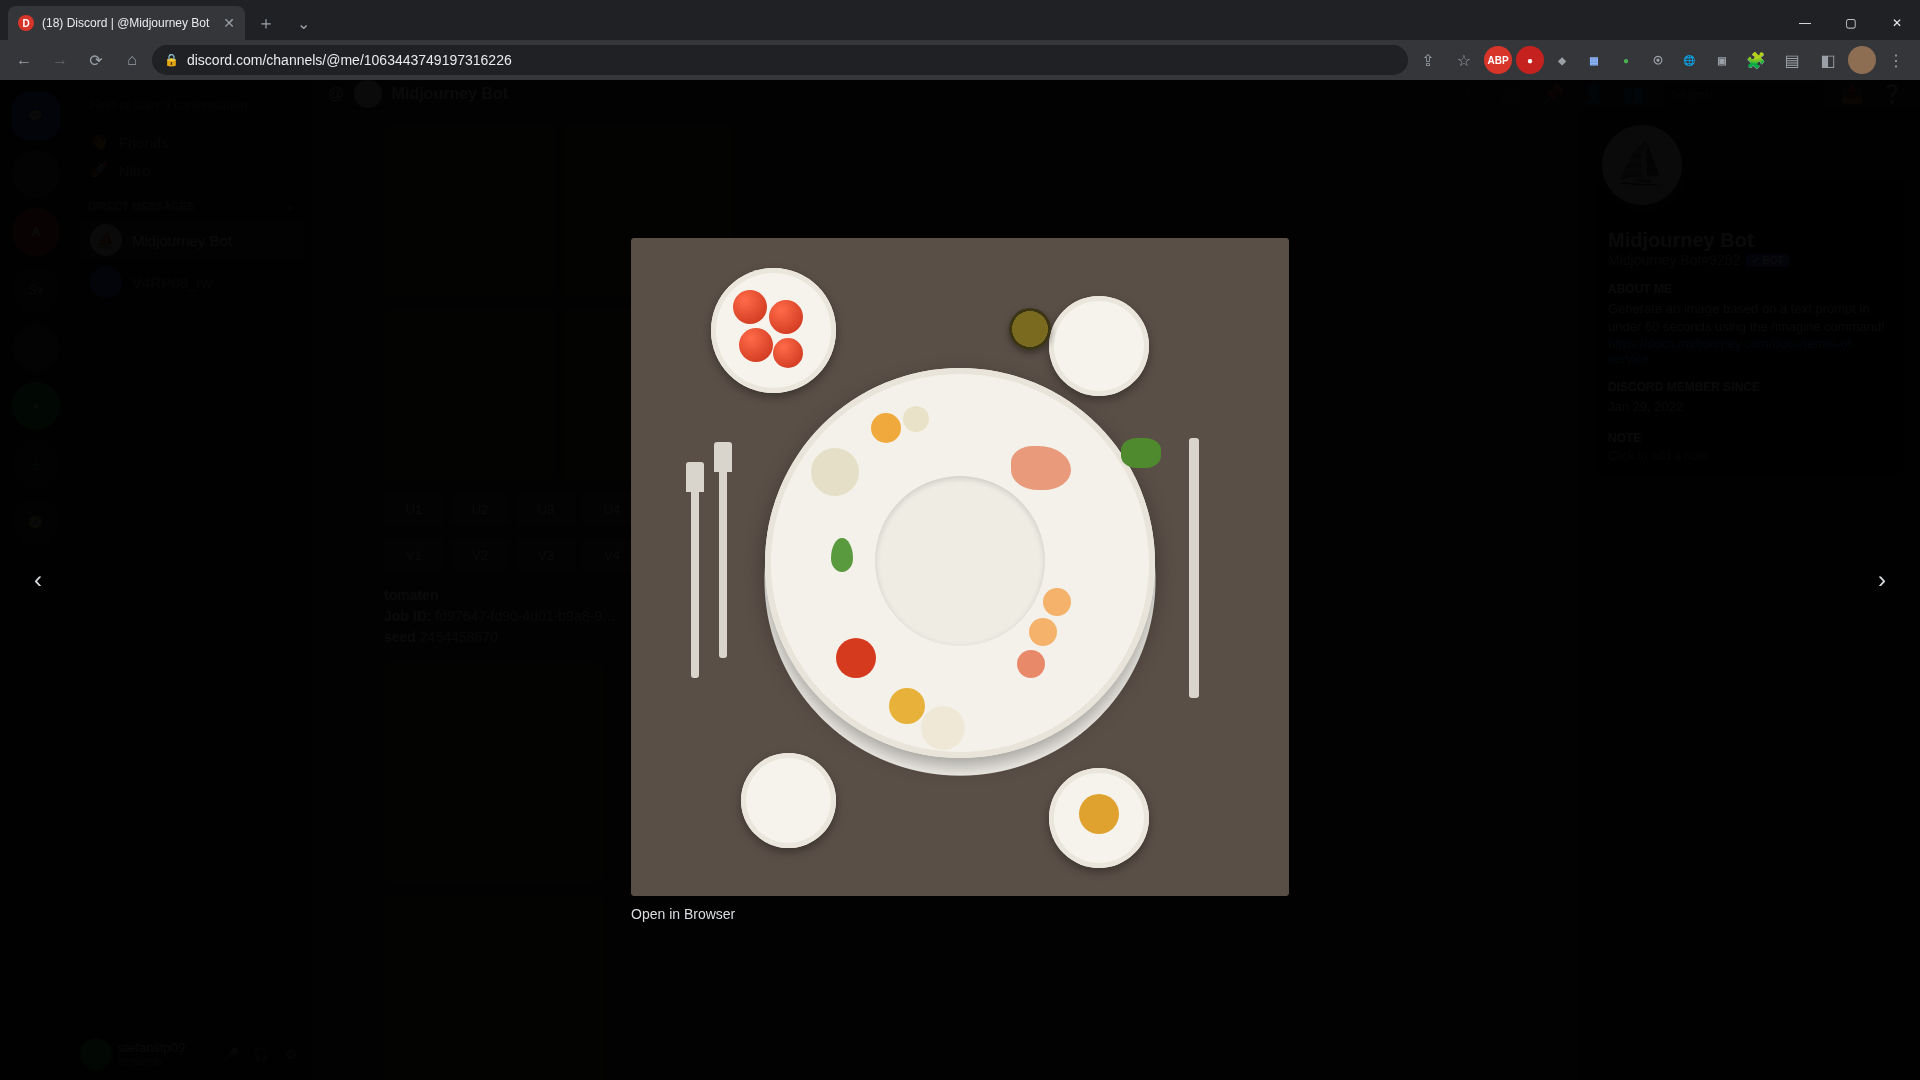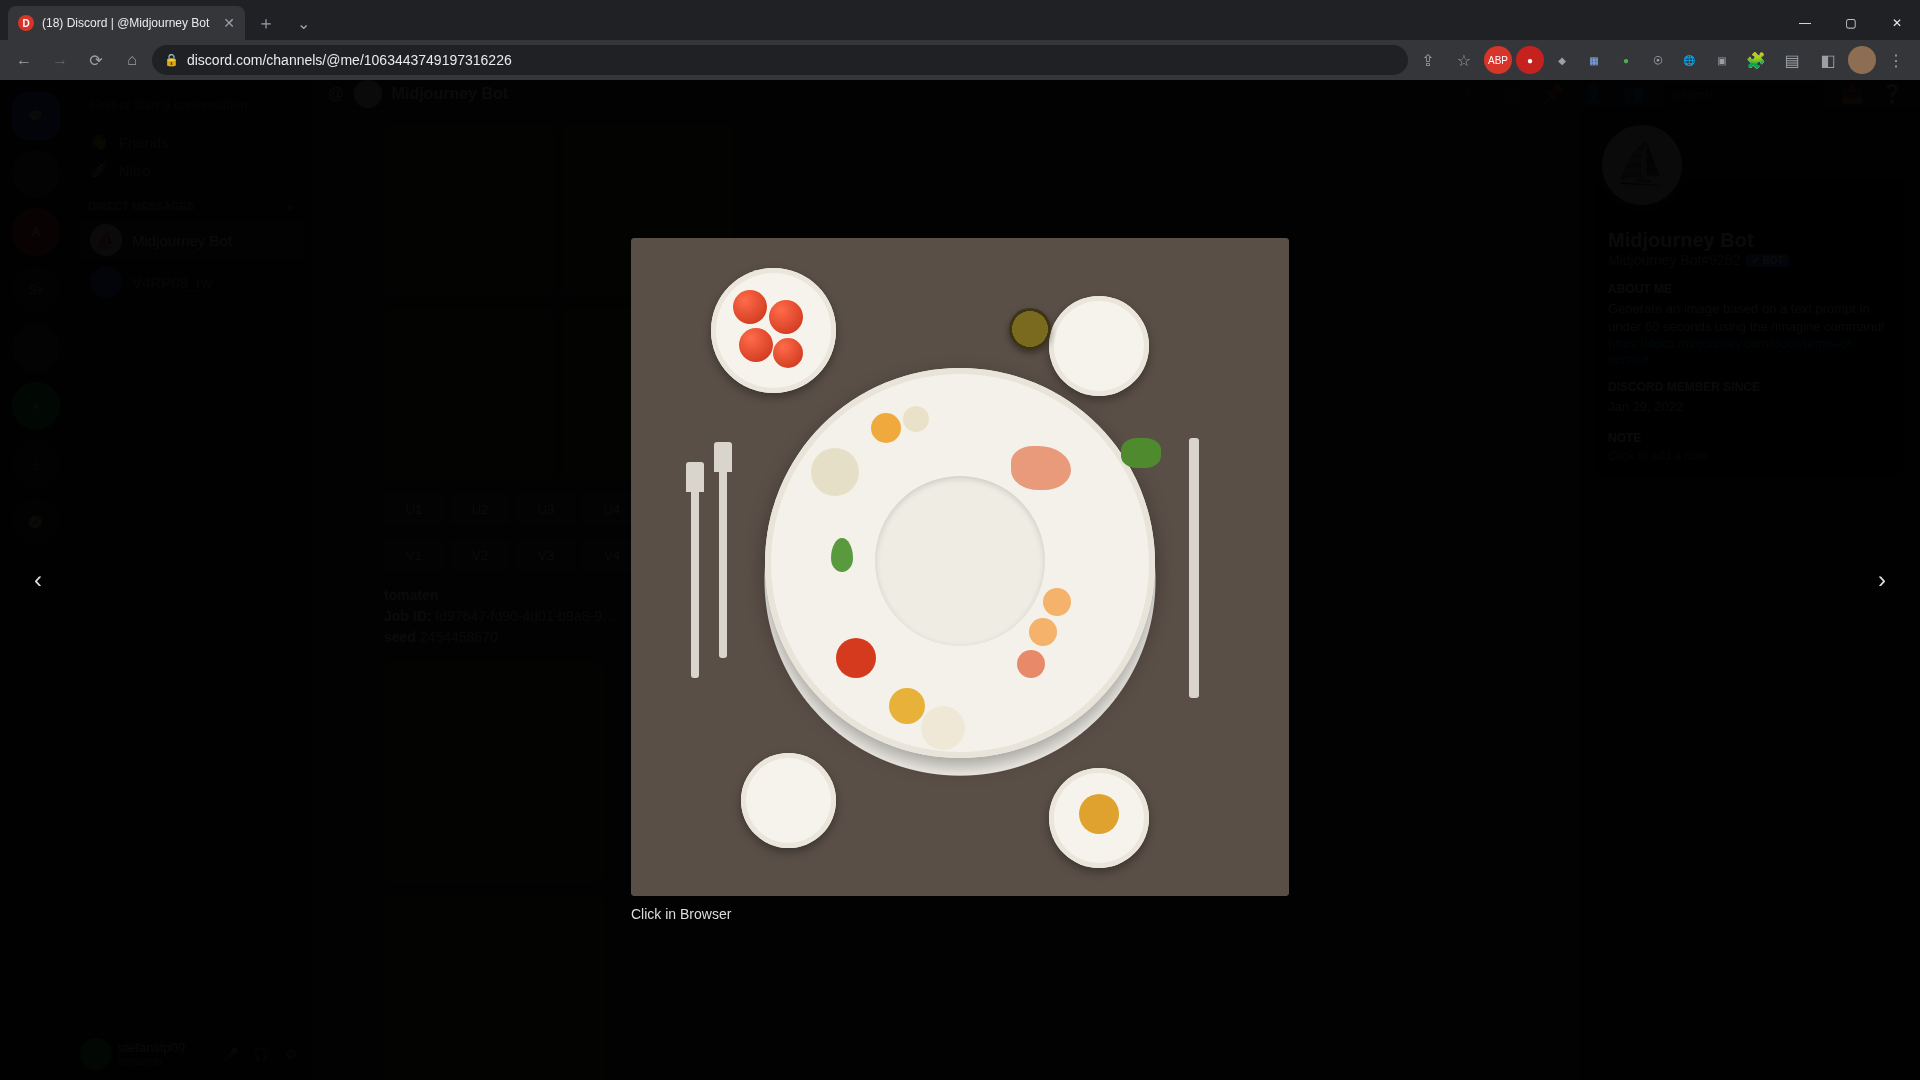--- a/index.html
+++ b/index.html
@@ -13,21 +13,21 @@
 .tab .close { color: #9aa0a6; font-size: 14px; margin-left: 6px; }
 .newtab { color: #9aa0a6; font-size: 18px; padding: 0 12px; height: 34px; display: flex; align-items: center; }
 .winctrl { margin-left: auto; display: flex; height: 34px; }
 .winctrl div { width: 46px; display: flex; align-items: center; justify-content: center; color: #e8eaed; font-size: 12px; }
 .chevtab { color: #9aa0a6; padding: 0 10px; height: 34px; display: flex; align-items: center; }
 
 .toolbar { height: 40px; background: #35363a; display: flex; align-items: center; padding: 0 8px; gap: 4px; }
 .tbtn { width: 32px; height: 32px; display: flex; align-items: center; justify-content: center; color: #9aa0a6; border-radius: 50%; }
 .omnibox { flex: 1; height: 30px; background: #202124; border-radius: 15px; display: flex; align-items: center; padding: 0 12px; color: #e8eaed; font-size: 14px; gap: 8px; }
 .omnibox .lock { color: #9aa0a6; font-size: 12px; }
-.ext { width: 28px; height: 28px; border-radius: 50%; display: flex; align-items: center; justify-content: center; font-size: 10px; font-weight: normal; }
+.ext { width: 28px; height: 28px; border-radius: 50%; display: flex; align-items: center; justify-content: center; font-size: 10px; font-weight: bold; }
 .ext.abp { background: #d7342a; color: #fff; }
 .ext.red { background: #c5221f; color: #fff; }
 .ext.generic { color: #9aa0a6; }
 .avatar-ext { width: 28px; height: 28px; border-radius: 50%; background: #8e6e53; }
 
 
 .viewport { flex: 1; position: relative; background: #313338; overflow: hidden; }
 .discord { position: absolute; inset: 0; display: flex; filter: brightness(0.28); }
 .guildbar { width: 72px; background: #1e1f22; display: flex; flex-direction: column; align-items: center; padding-top: 12px; gap: 10px; }
 .guild { width: 48px; height: 48px; border-radius: 50%; background: #313338; display: flex; align-items: center; justify-content: center; color: #dbdee1; font-size: 12px; }
@@ -299,19 +299,19 @@
           <div class="food" style="width:26px;height:26px;left:272px;top:168px;background:#eae2c8"></div>
           <div class="food" style="width:60px;height:44px;left:380px;top:208px;background:#e89a7a;border-radius:40% 60% 50% 50%"></div>
           <div class="food" style="width:28px;height:28px;left:398px;top:380px;background:#f4b26a"></div>
           <div class="food" style="width:28px;height:28px;left:412px;top:350px;background:#f4b26a"></div>
           <div class="food" style="width:28px;height:28px;left:386px;top:412px;background:#e88a6a"></div>
           <div class="food" style="width:44px;height:44px;left:290px;top:468px;background:#efe8d6"></div>
           <div class="food" style="width:22px;height:34px;left:200px;top:300px;background:#5a9a3e;border-radius:50% 50% 50% 50%/60% 60% 40% 40%"></div>
           <div class="food" style="width:40px;height:30px;left:490px;top:200px;background:#4f8a2f;border-radius:40%"></div>
           <div class="food" style="width:40px;height:40px;left:448px;top:556px;background:#e0a22e"></div>
         </div>
-        <a class="lb-link">Click in Browser</a>
+        <a class="lb-link">Open in Browser</a>
       </div>
       <div class="lb-nav lb-next">›</div>
     </div>
 
   </div>
 </div>
 
 </body></html>

